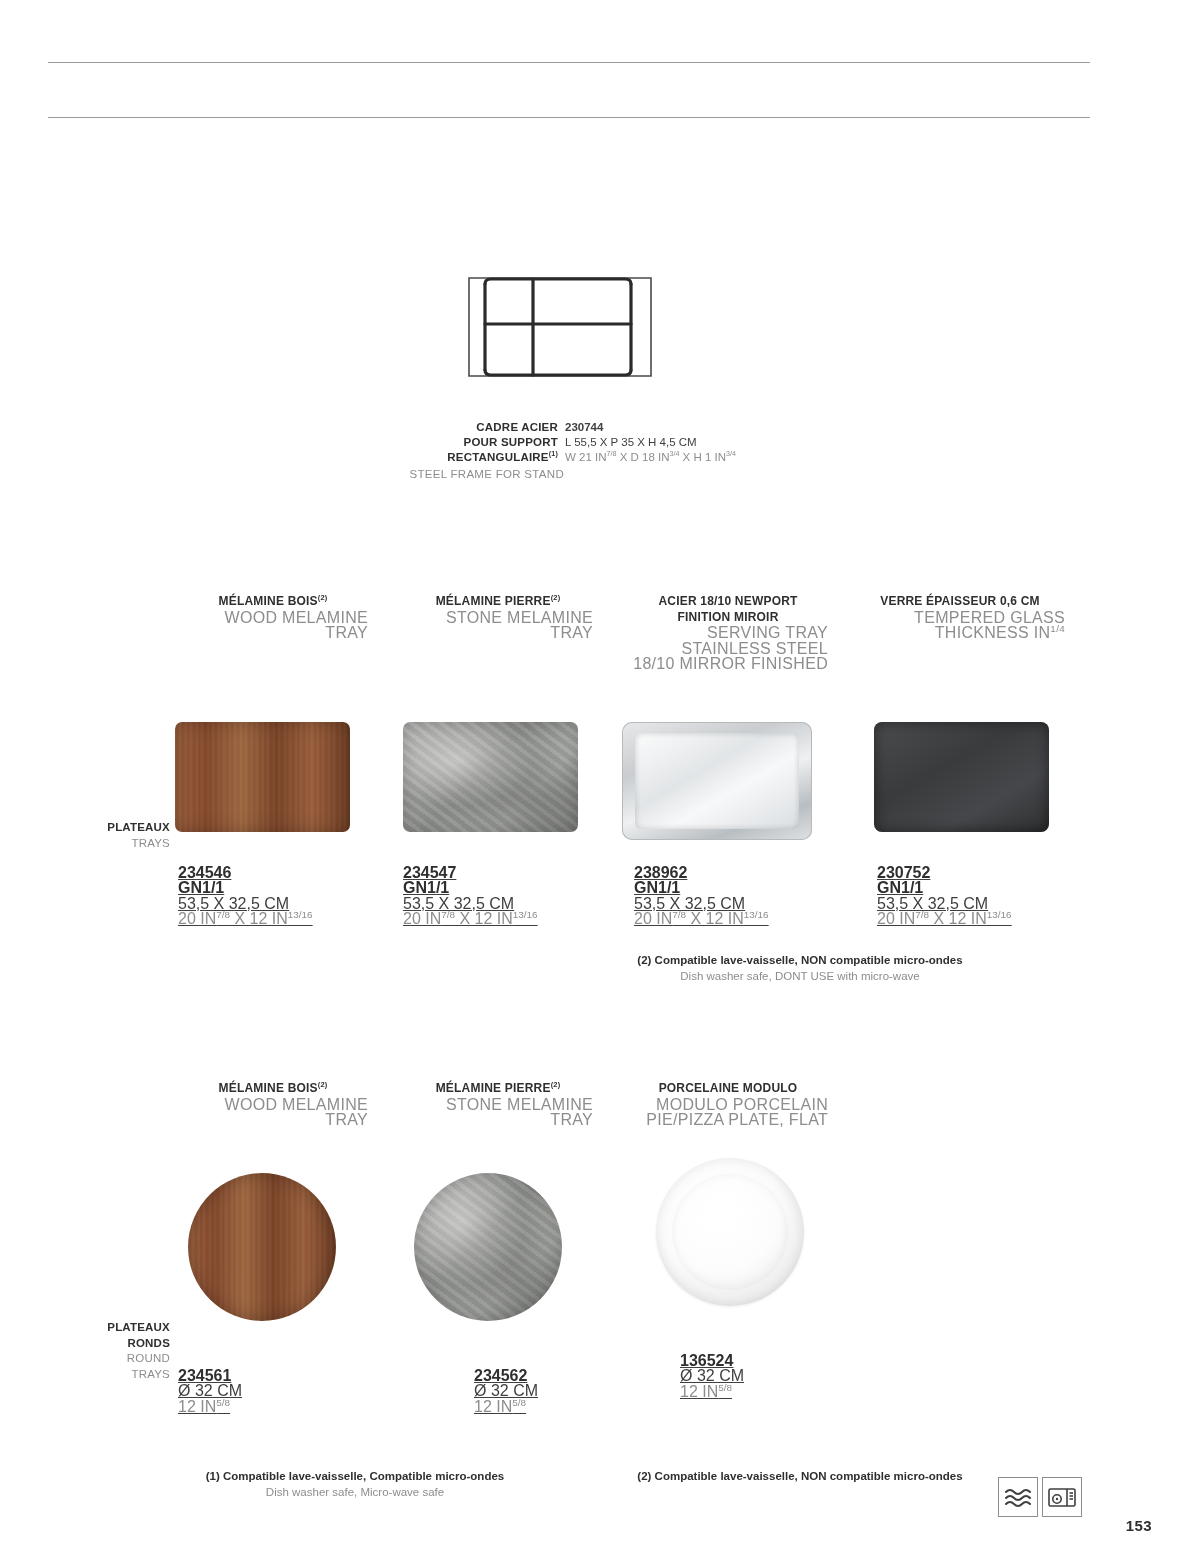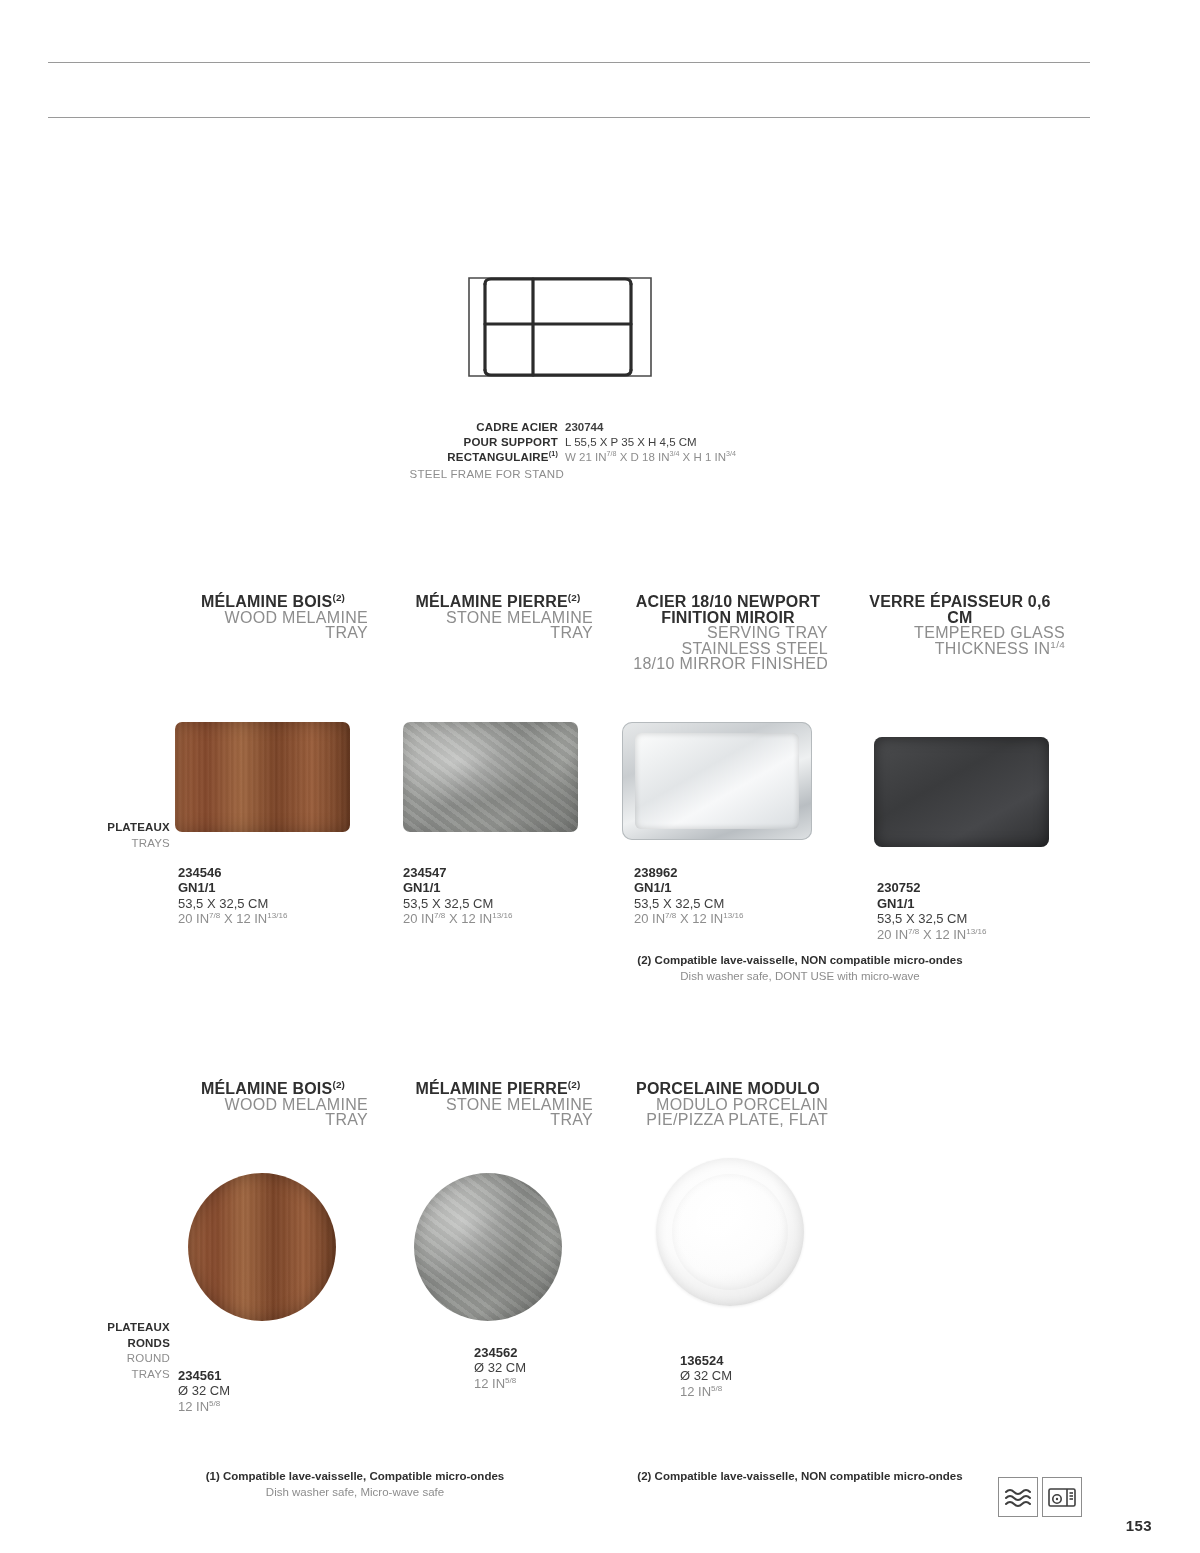--- a/index.html
+++ b/index.html
@@ -74,37 +74,38 @@
     color: #8d8d8d;
     letter-spacing: .3px;
     white-space: nowrap;
   }
   sup { font-size: 62%; vertical-align: super; line-height: 0; }
 
   
   .col { position: absolute; }
   .col .head {
     text-align: center;
-    font-size: 16px;
+    font-size: 12px;
     line-height: 15.5px;
     font-weight: bold;
     color: #2f2f2f;
     letter-spacing: .2px;
   }
   .col .subhead {
     text-align: right;
     font-size: 16px;
     line-height: 15.5px;
     color: #8d8d8d;
     letter-spacing: .3px;
     font-weight: normal;
   }
   .col .specs {
-    font-size: 13px;
+    font-size: 16px;
     line-height: 15.5px;
+    text-decoration: underline;
   }
   .col .specs .code { font-weight: bold; color: #2f2f2f; }
   .col .specs .gn { font-weight: bold; color: #2f2f2f; }
   .col .specs .cm { color: #3f3f3f; }
   .col .specs .in { color: #8d8d8d; }
 
   
   .rowlabel {
     position: absolute;
     text-align: right;
@@ -344,21 +345,21 @@
       <div class="in"><span>12 IN</span><sup>5/8</sup></div>
     </div>
   </div>
 
   <div class="col" style="left:403px; top:1081px; width:190px;">
     <div class="head"><span>MÉLAMINE PIERRE</span><sup>(2)</sup></div>
     <div class="subhead">STONE MELAMINE TRAY</div>
     <div style="margin:45px 0 0 11px;">
       <div class="img-stone-round"></div>
     </div>
-    <div class="specs" style="margin-top:24px; margin-left:71px;">
+    <div class="specs" style="margin-top:47px; margin-left:71px;">
       <div class="code">234562</div>
       <div class="cm">Ø 32 CM</div>
       <div class="in"><span>12 IN</span><sup>5/8</sup></div>
     </div>
   </div>
 
   <div class="col" style="left:628px; top:1081px; width:200px;">
     <div class="head"><span>PORCELAINE MODULO</span></div>
     <div class="subhead">MODULO PORCELAIN</div>
     <div class="subhead">PIE/PIZZA PLATE, FLAT</div>

